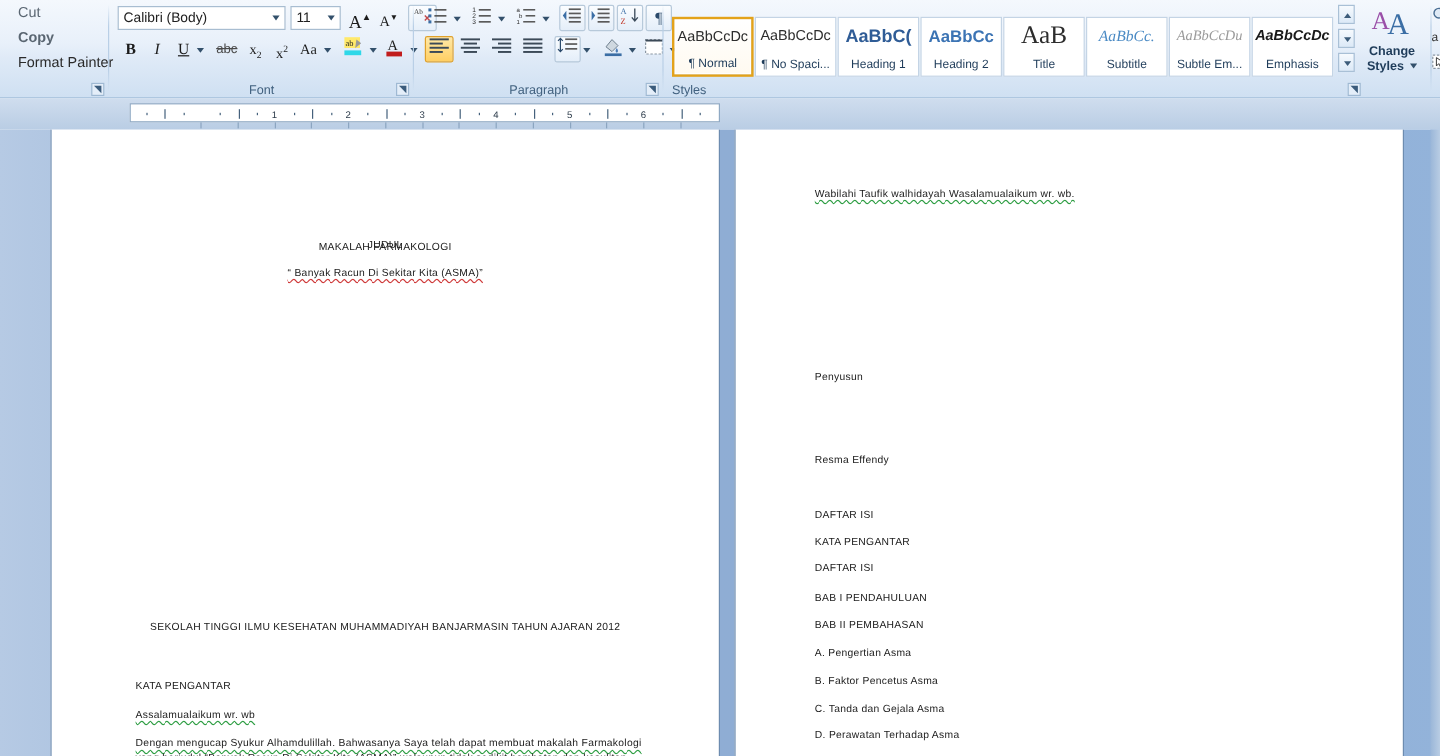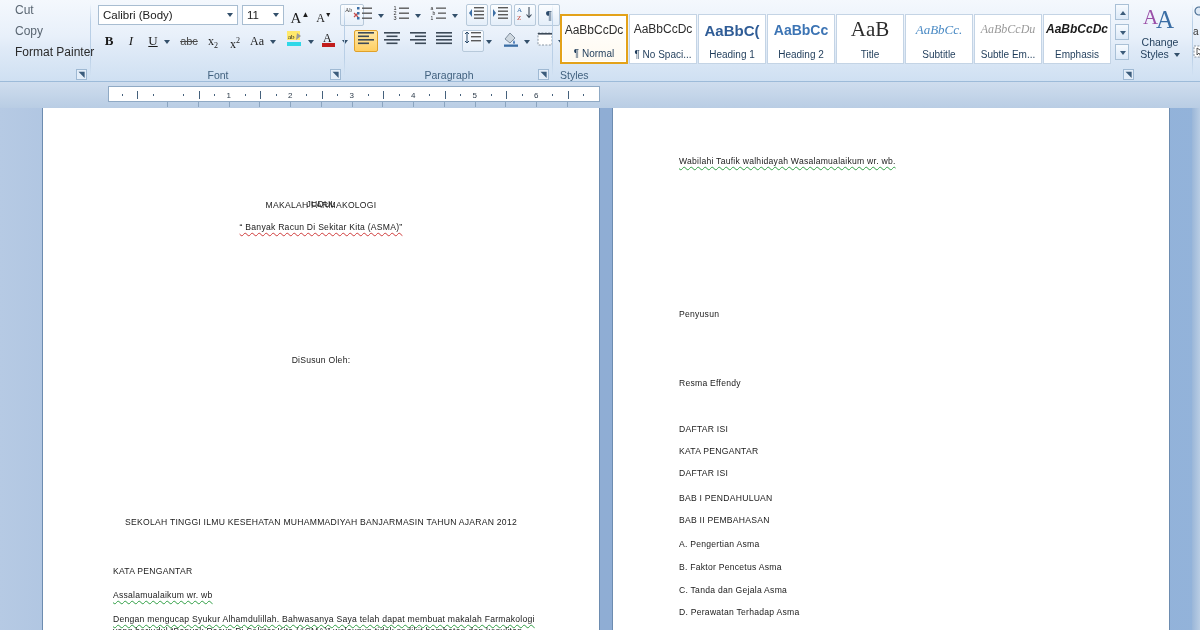--- a/index.html
+++ b/index.html
@@ -100,21 +100,21 @@
     width: 0; height: 0; border-left: 3px solid transparent;
     border-right: 3px solid transparent;
   }
   .ar-up i { border-bottom: 4px solid #3c5c7a; }
   .ar-dn i { border-top: 4px solid #3c5c7a; }
   #change-styles {
     position: absolute; left: 1131px; top: 4px; width: 58px; height: 62px;
     text-align: center;
   }
   #change-styles .cs-label {
-    font-size: 10.5px; color: #1f3c5a; line-height: 11px; margin-top: 1px;
+    font-size: 10.5px; color: #1f3c5a; line-height: 11px; margin-top: 1px; font-weight: bold;
   }
 
   
   #grp-editing { left: 1190px; width: 60px; }
 
   
   #rulerbar {
     position: absolute; left: 0; top: 82px; width: 1200px; height: 26px;
     background: linear-gradient(to bottom,#cfddee,#b9cde4);
   }
@@ -168,21 +168,21 @@
 </style>
 </head>
 <body>
 
 <div id="ribbon">
 
   <div class="grp" id="grp-clipboard">
 
     <div class="clip-item" style="top:3px;">Cut</div>
 
-    <div class="clip-item" style="top:24px;">Copy</div>
+    <div class="clip-item" style="top:24px;font-weight:bold;">Copy</div>
 
     <div class="clip-item" style="top:45px; color:#2a2a2a;">Format Painter</div>
 
     <div class="grp-label" style="text-align:left; left:0;">pboard</div>
     <div class="grp-dlg">◥</div>
   </div>
   <div class="grp-sep" style="left:90px;"></div>
 
   <div class="grp" id="grp-font">
     <div class="fbox" style="left:6px; top:5px; width:140px;">
@@ -549,21 +549,20 @@
         <path d="M5.5 1 L10 8 L1 8 Z" fill="#dfe9f5" stroke="#4a6e93" stroke-width="1"></path>
       </svg>
   </div>
 </div>
 
 <div id="workspace">
   <div class="page" id="page1">
       <div class="doc-line center" style="top: 68px; margin-top: 24px;">MAKALAH FARMAKOLOGI</div>
       <div class="doc-line center sq" style="top: 114px;">“ Banyak Racun  Di Sekitar Kita (ASMA)”</div>
       <div class="doc-line center" style="top: 91px;">JUDUL</div>
-      <div class="doc-line center" style="top: 247px;">DiSusun Oleh:</div>
       <div class="doc-line center" style="top: 409px;">SEKOLAH TINGGI  ILMU KESEHATAN MUHAMMADIYAH BANJARMASIN TAHUN  AJARAN  2012</div>
       <div class="doc-line" style="top: 458px; left: 70px;">KATA PENGANTAR</div>
       <div class="doc-line gq" style="top: 482px; left: 70px;">Assalamualaikum wr. wb</div>
       <div class="doc-line gq" style="top: 506px; left: 70px;">Dengan mengucap  Syukur Alhamdulillah.  Bahwasanya  Saya telah dapat membuat  makalah Farmakologi</div>
       <div class="doc-line gq" style="top: 518px; left: 70px;">yang berjudul “Banyak  Racun  Di Sekitar Kita (ASMA)” walaupun  tidak  sedikit  hambatan  dan kesulitan</div>
     </div>
   <div class="page" id="page2">
       <div class="doc-line gq" style="top: 48px; left: 66px;">Wabilahi Taufik walhidayah Wasalamualaikum  wr. wb.</div>
       <div class="doc-line" style="top: 201px; left: 66px; text-align: right;">Penyusun</div>
       <div class="doc-line" style="top: 270px; left: 66px;">Resma Effendy</div>

